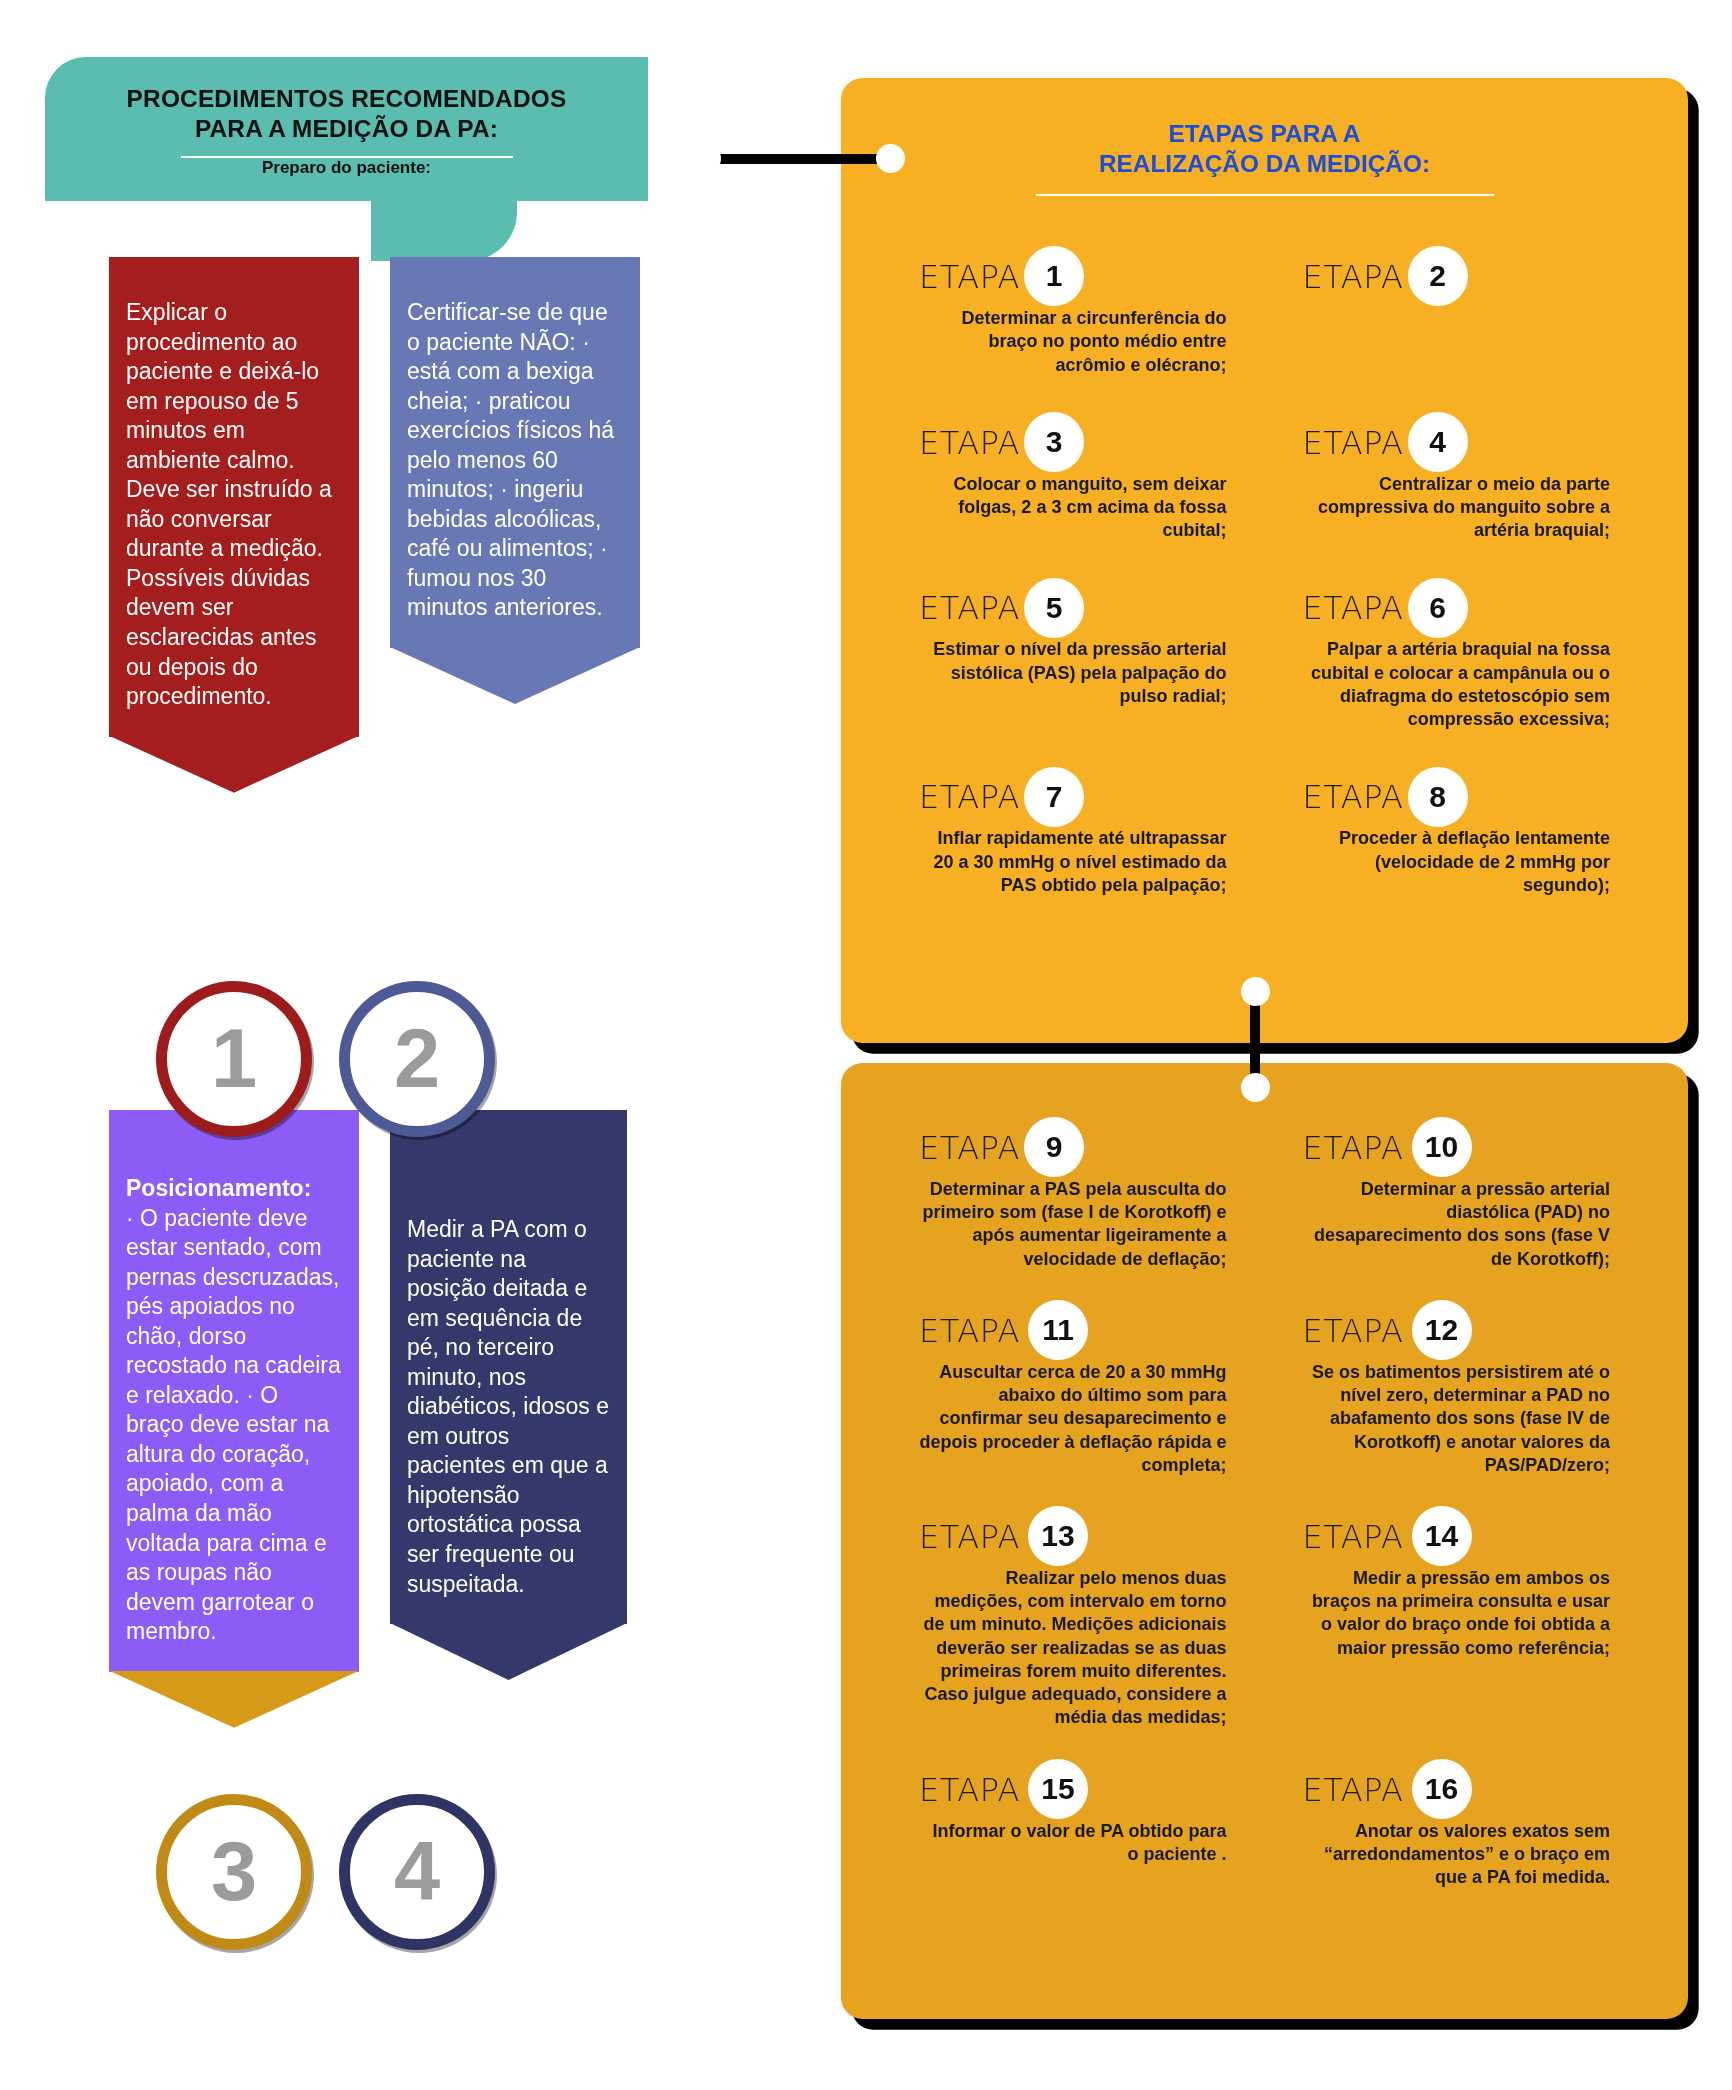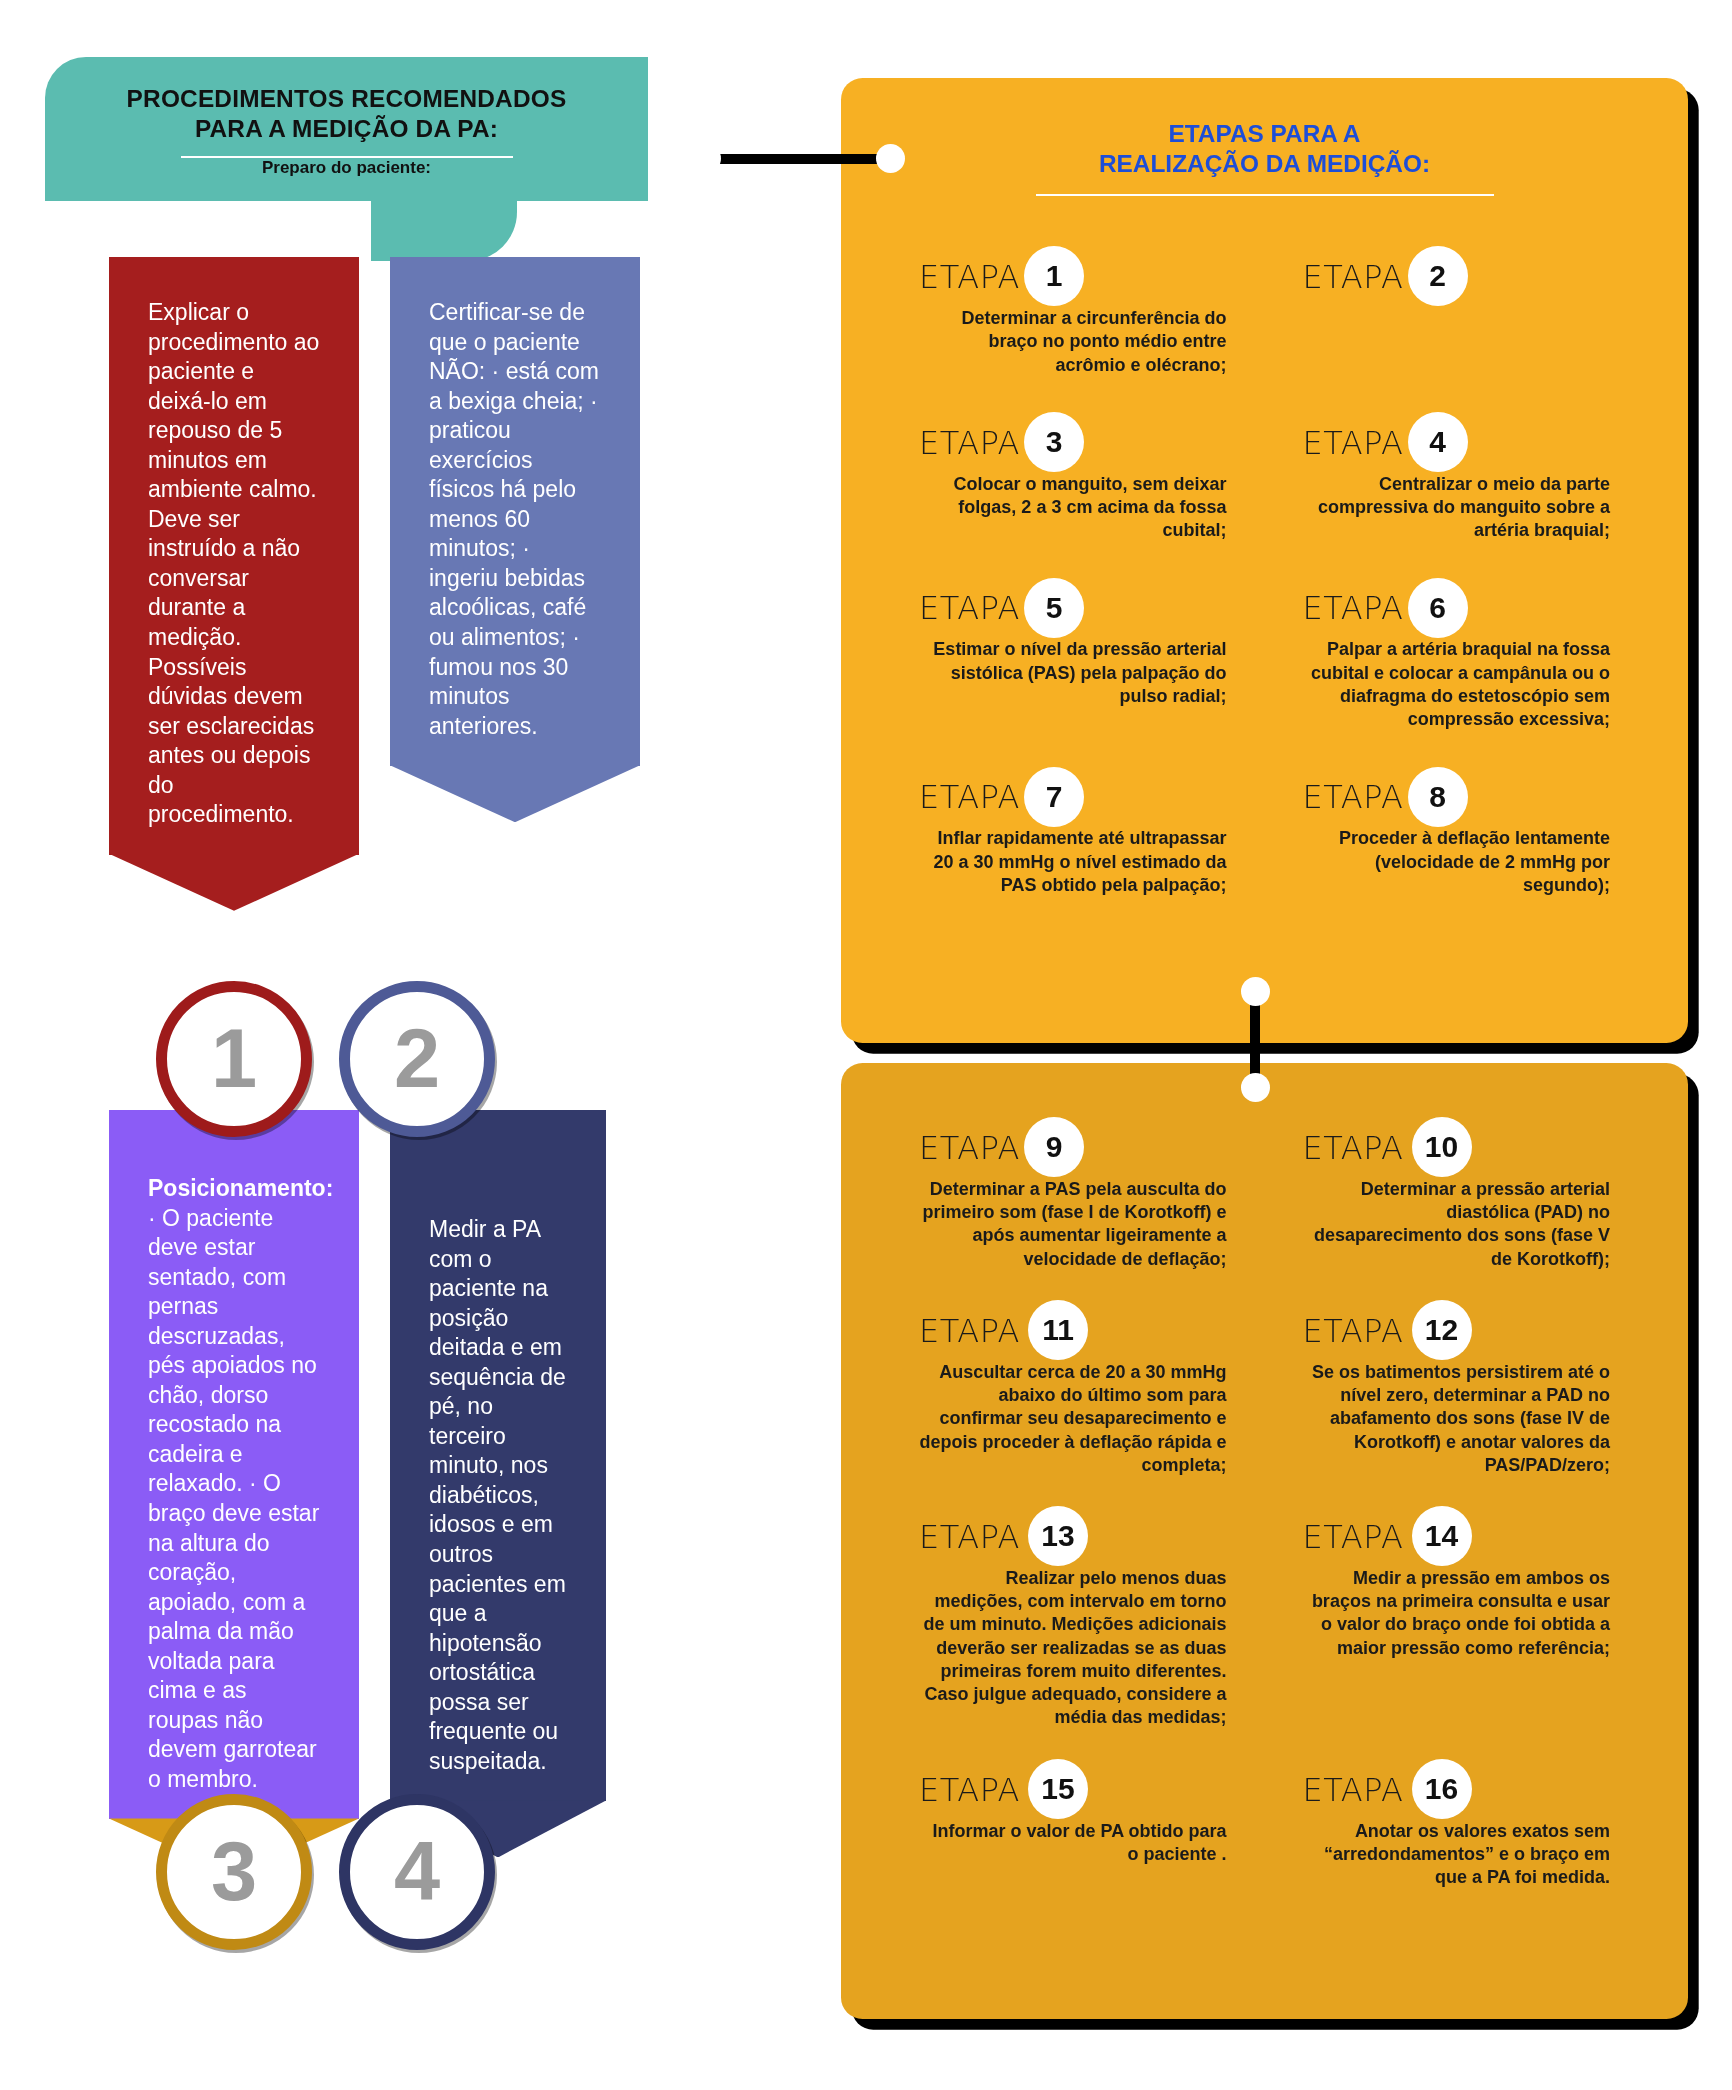--- a/index.html
+++ b/index.html
@@ -51,35 +51,35 @@
 
   .arrow {
     position: absolute;
     color: #fff;
   }
   .arrow-txt {
     position: relative;
     font-size: 23px;
     line-height: 1.285;
     color: #ffffff;
-    padding: 0 39px;
+    padding: 0 17px;
   }
   .arrow-txt b { font-weight: bold; }
 
   
   #arrow1 { left: 109px; top: 257px; width: 250px; }
   #arrow1 .shape { background: #A51E1E; }
   
   #arrow2 { left: 390px; top: 257px; width: 250px; }
   #arrow2 .shape { background: #6878B4; }
   
   #arrow3 { left: 109px; top: 1110px; width: 250px; }
   #arrow3 .shape { background: #D79A17; }
   
-  #arrow4 { left: 390px; top: 1110px; width: 216px; }
+  #arrow4 { left: 390px; top: 1110px; width: 237px; }
   #arrow4 .shape { background: #333A6B; }
 
   .shape { position: relative; width: 100%; }
   .shape .pad { padding: 41px 0 25px 0; }
   .shape .nub {
     position: absolute; left: 0; bottom: -56px;
     width: 100%; height: 57px;
     background: inherit;
     clip-path: polygon(0 0, 100% 0, 50% 100%);
   }

